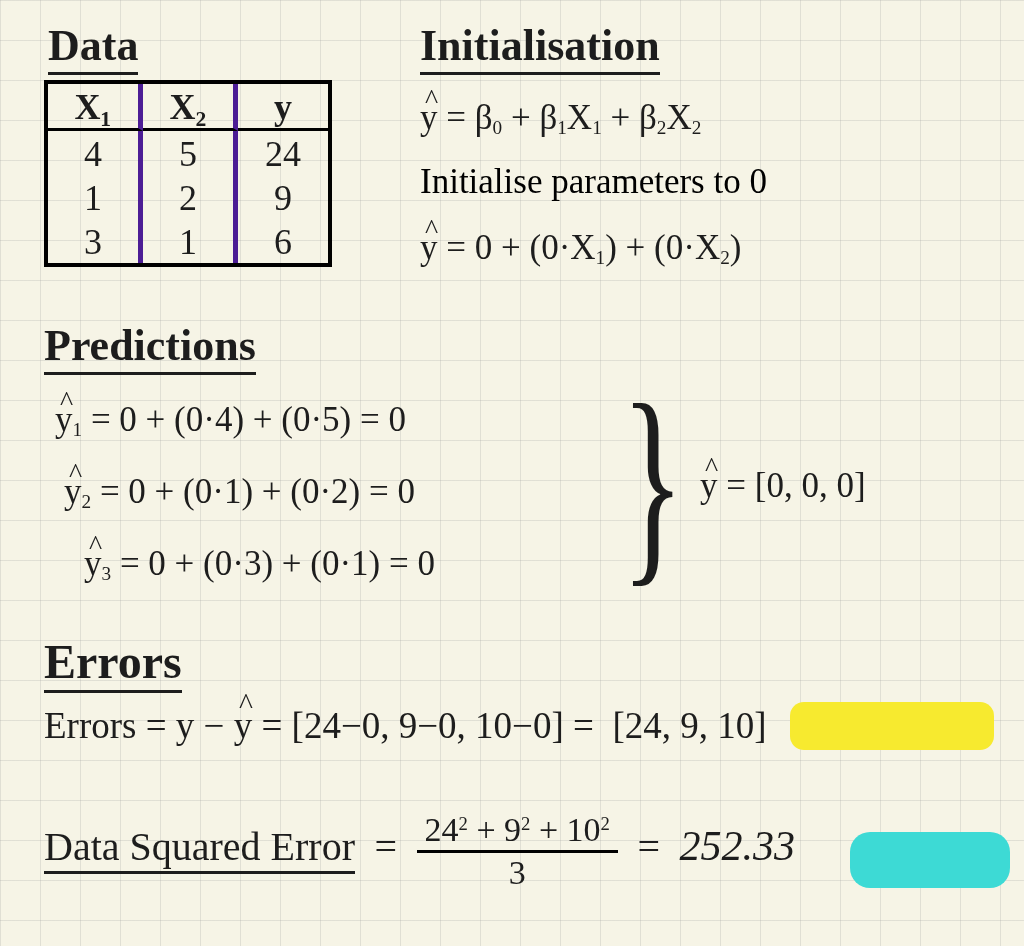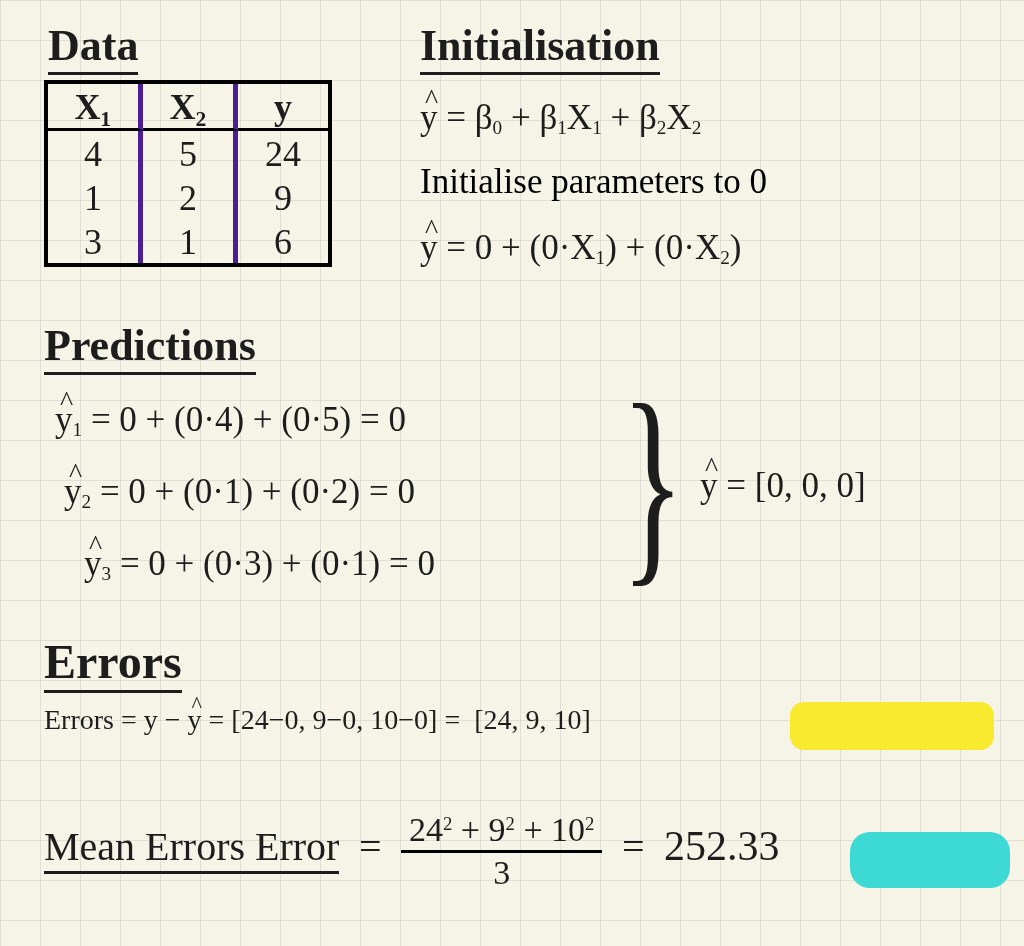--- a/index.html
+++ b/index.html
@@ -132,28 +132,28 @@
 <div class="el txt" style="left:700px;top:466px;">
   <span class="yhat">y</span> = [0, 0, 0]
 </div>
 
 <div class="el hdr" style="left:44px;top:634px;font-size:48px;">
   <span class="hdr-ul">Errors</span>
 </div>
 
 <div class="hl-yellow" style="left:790px;top:702px;width:204px;height:48px;"></div>
 
-<div class="el txts" style="left:44px;top:704px;font-size:28px;">
+<div class="el txts" style="left:44px;top:704px;font-size:37px;">
   Errors = y − <span class="yhat">y</span> = [24−0, 9−0, 10−0] = &nbsp;<span>[24, 9, 10]</span>
 </div>
 
 <div class="hl-cyan" style="left:850px;top:832px;width:160px;height:56px;"></div>
 
 <div class="el" style="left:44px;top:812px;font-size:38px;">
-  <span class="hdr-ul" style="font-size:40px;">Mean Errors Error</span>
+  <span class="hdr-ul" style="font-size:40px;">Data Squared Error</span>
   <span style="font-size:40px;">&nbsp;=&nbsp;</span>
   <span class="frac" style="font-size:34px;">
     <span class="num">24<sup>2</sup> + 9<sup>2</sup> + 10<sup>2</sup></span>
     <span class="den">3</span>
   </span>
   <span style="font-size:40px;">&nbsp;=&nbsp;</span>
-  <span style="font-size:42px;">252.33</span>
+  <span style="font-size:42px;font-style:italic;">252.33</span>
 </div>
 
 </body></html>

